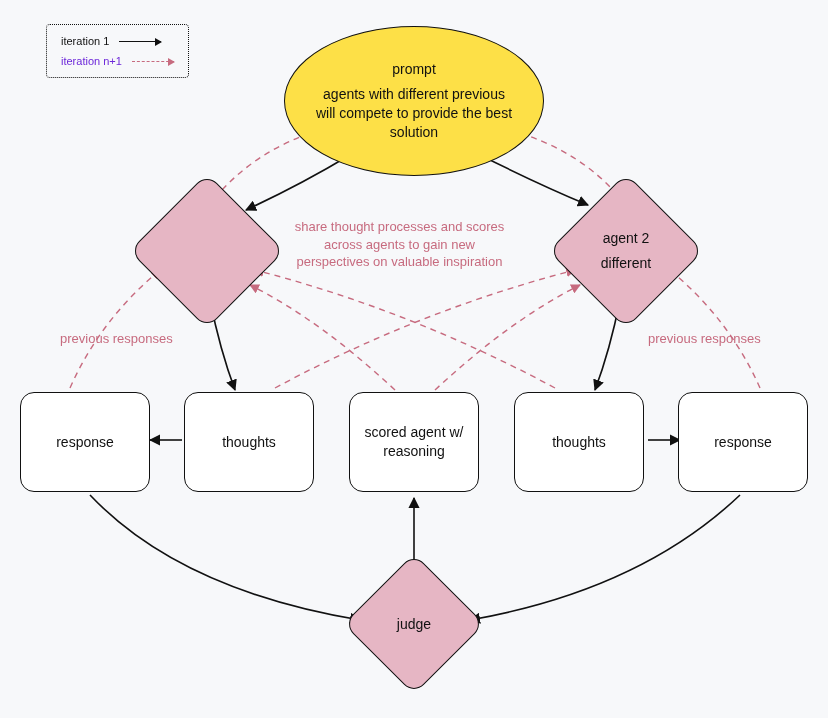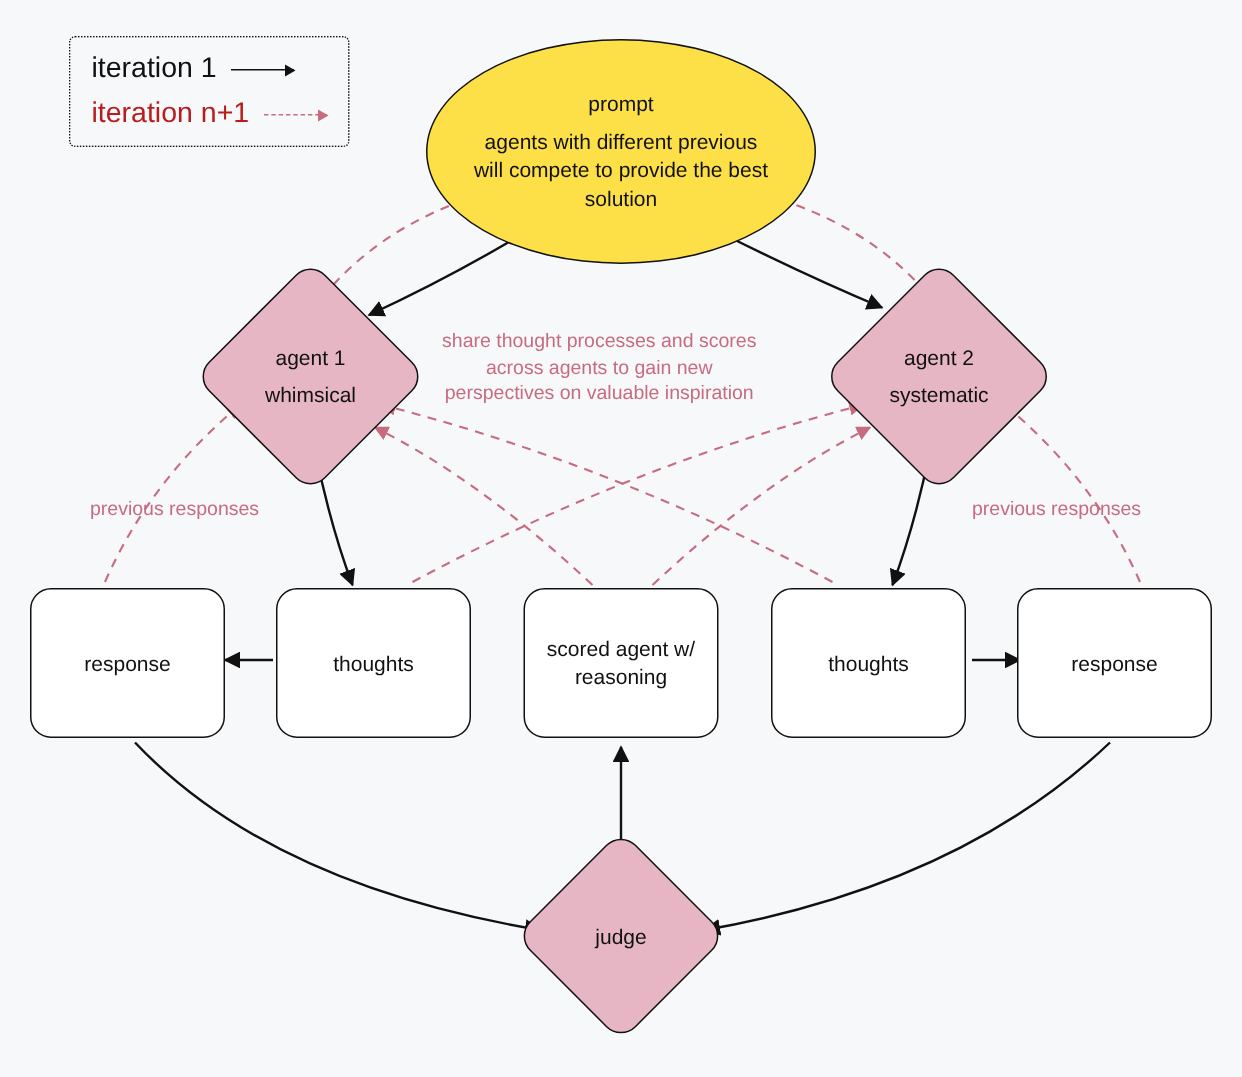--- a/index.html
+++ b/index.html
@@ -69,21 +69,21 @@
   }
   .legend {
     position: absolute;
     border: 1.5px dotted #111;
     border-radius: 4px;
     padding: 10px 14px;
     background: transparent;
     display: flex;
     flex-direction: column;
     gap: 8px;
-    font-size: 19px;
+    font-size: 11px;
   }
   .legend-row {
     display: flex;
     align-items: center;
     gap: 10px;
   }
   .legend-swatch-solid {
     width: 42px; height: 0;
     border-top: 1.5px solid #111;
     position: relative;
@@ -162,44 +162,40 @@
   <path d="M 70 388 Q 100 320 160 270" stroke="#c76b7f" stroke-width="1.4" stroke-dasharray="6 5" fill="none" marker-end="url(#arr-pink)"></path>
 
   <path d="M 760 388 Q 730 320 670 270" stroke="#c76b7f" stroke-width="1.4" stroke-dasharray="6 5" fill="none" marker-end="url(#arr-pink)"></path>
 </svg>
 
 <div class="legend" style="left:46px; top:24px;">
   <div class="legend-row">
     <span>iteration 1</span>
     <span class="legend-swatch-solid"></span>
   </div>
-  <div class="legend-row" style="color:#b91c1c;text-align:right;">
+  <div class="legend-row" style="color:#6d28d9;text-align:right;">
     <span>iteration n+1</span>
     <span class="legend-swatch-dashed"></span>
   </div>
 </div>
 
 <div class="node ellipse-node" style="left:284px; top:26px;">
   <div class="title">prompt</div>
   <div>agents with different previous will compete to provide the best solution</div>
 </div>
 
 <div class="node diamond-node" style="left:152px; top:196px; width:110px; height:110px;">
   <div class="diamond-bg"></div>
-  <div class="diamond-content">
-    <span>agent 1</span>
-    <span>whimsical</span>
-  </div>
 </div>
 
 <div class="node diamond-node" style="left:571px; top:196px; width:110px; height:110px;">
   <div class="diamond-bg"></div>
   <div class="diamond-content">
     <span>agent 2</span>
-    <span>systematic</span>
+    <span>different</span>
   </div>
 </div>
 
 <div class="anno" style="left:292px; top:218px; width:215px; text-align:center;">share thought processes and scores across agents to gain new perspectives on valuable inspiration</div>
 
 <div class="anno" style="left:60px; top:330px;">previous responses</div>
 <div class="anno" style="left:648px; top:330px;">previous responses</div>
 
 <div class="node box-node" style="left:20px;  top:392px;">
   <span>response</span>

